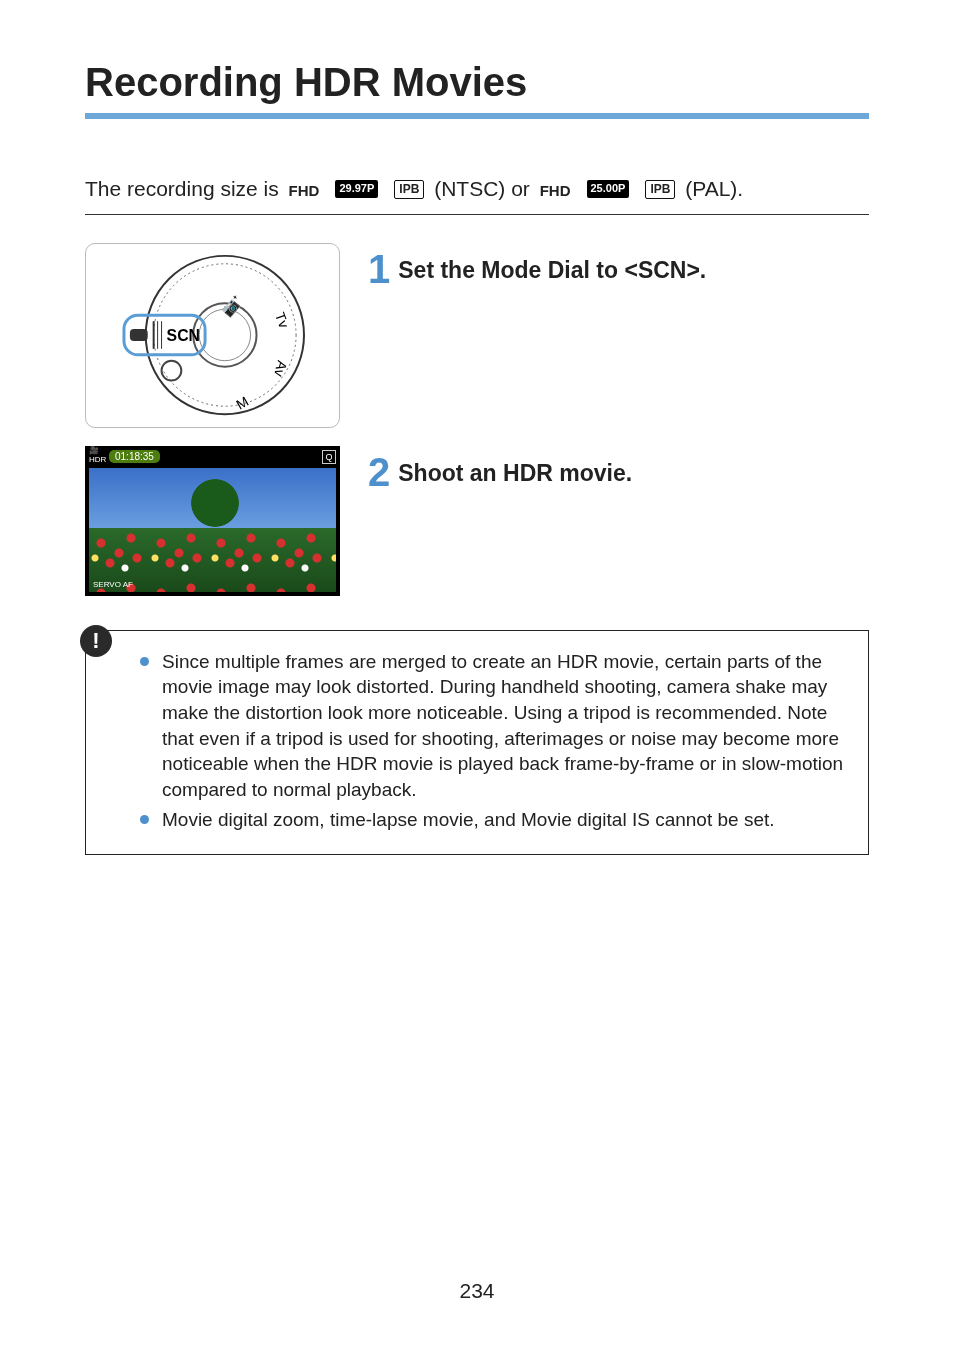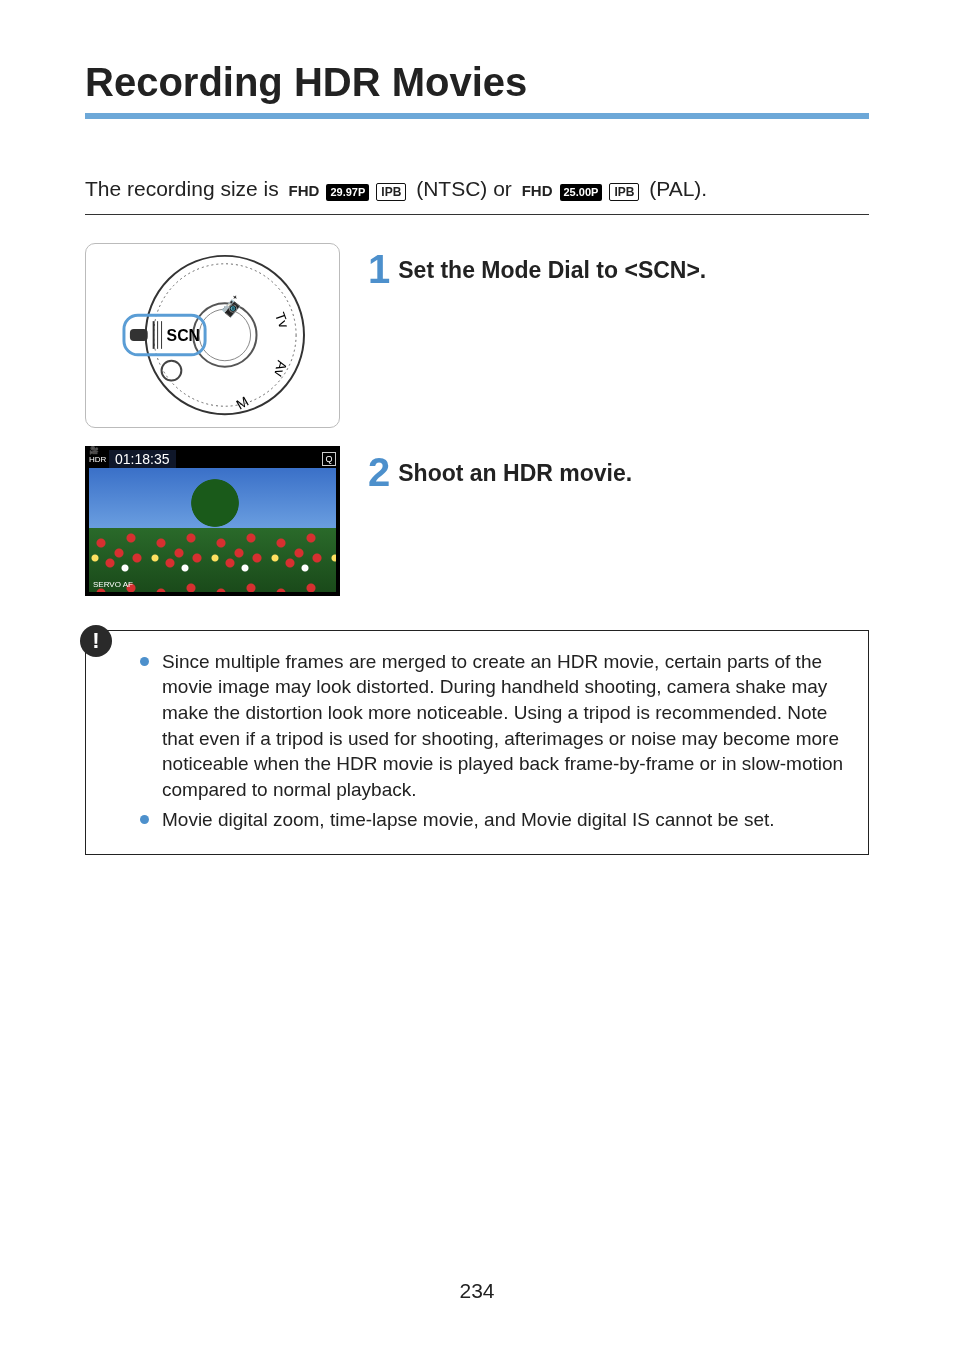--- a/index.html
+++ b/index.html
@@ -28,22 +28,22 @@
       margin-bottom: 0;
     }
     .intro-hr {
       border: none;
       border-top: 1px solid #333;
       margin-top: 10px;
       margin-bottom: 28px;
     }
     .rec-icons {
       display: inline-flex;
-      align-items: flex-end;
-      gap: 7px;
+      align-items: flex-start;
+      gap: 16px;
       vertical-align: middle;
       margin: 0 4px;
     }
     .rec-fhd {
       font-family: Arial, sans-serif;
       font-size: 15px;
       font-weight: bold;
     }
     .rec-fps {
       display: inline-block;
@@ -86,22 +86,22 @@
       background: #000;
       position: relative;
       overflow: hidden;
     }
     .scr-topbar {
       position: absolute; top: 4px; left: 4px; right: 4px;
       display: flex; justify-content: space-between; align-items: center;
       color: #fff; font-size: 10px;
     }
     .scr-time-badge {
-      background: #0f172a; color: #fff; padding: 1px 6px; border-radius: 0;
-      font-size: 14px; margin-left: 20px;
+      background: #4d7c0f; color: #fff; padding: 1px 6px; border-radius: 5px;
+      font-size: 10px; margin-left: 20px;
     }
     .scr-hdr-label {
       position: absolute; left: 4px; top: 0; font-size: 8px; color: #fff;
     }
     .scr-sky {
       position: absolute; top: 22px; left: 4px; right: 4px; height: 60px;
       background: linear-gradient(#3a70c8, #6a9ee0);
     }
     .scr-tree {
       position: absolute; top: 32px; left: 100px; width: 60px; height: 50px;

